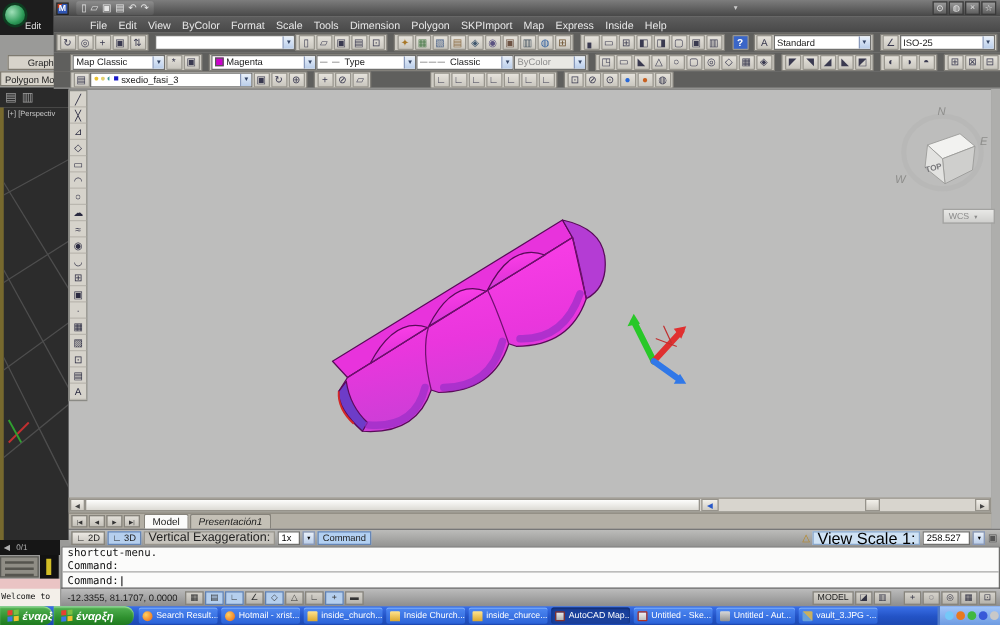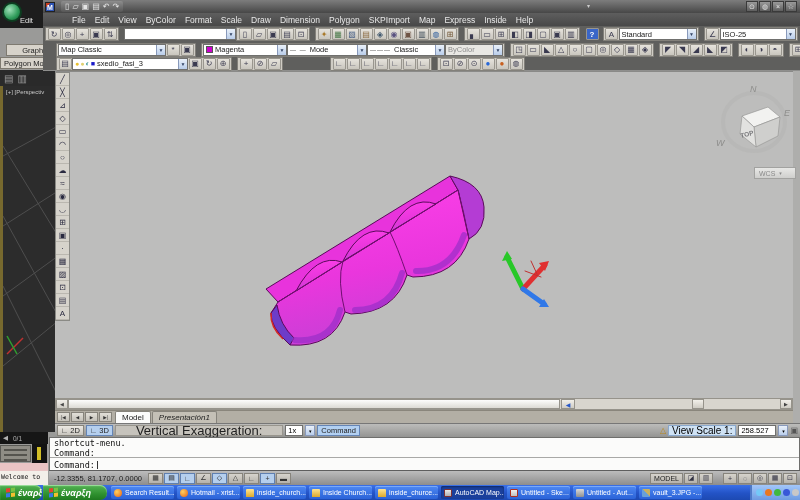--- a/index.html
+++ b/index.html
@@ -62,22 +62,22 @@
   .grp{display:flex;align-items:center;background:#cfccc4;border:1px solid #82807a;border-radius:1px;
     padding:0 1px;height:14px;margin-right:5px;flex:none}
   .ib{display:flex;align-items:center;justify-content:center;width:13px;height:12px;flex:none;
     background:linear-gradient(#e6e3dc,#c9c6be);border:1px solid #99968e;border-radius:1px;
     font-size:8px;color:#3a3a50;margin:0 0.5px;overflow:hidden}
   .dd{background:#fff;border:1px solid #70706e;height:12px;font-size:7.5px;display:flex;align-items:center;
     padding-left:2px;color:#1a1a1a;flex:none;overflow:hidden;white-space:nowrap}
   .dd .arr{width:9px;align-self:stretch;background:linear-gradient(#eaf1fa,#b9cdea);border-left:1px solid #8899bb;
     color:#334466;font-size:5px;display:flex;align-items:center;justify-content:center;margin-left:auto;flex:none}
   .dd.disabled{background:#e9e8e4;color:#8d8d8d}
-  .w-ws{width:112px}.w-mc{width:108px}.w-col{width:84px}.w-lt{width:80px}.w-lw{width:78px}.w-pc{width:58px}
-  .w-ts{width:78px}.w-ds{width:76px}.w-layer{width:116px}
+  .w-ws{width:112px}.w-mc{width:74px}.w-col{width:84px}.w-lt{width:80px}.w-lw{width:78px}.w-pc{width:58px}
+  .w-ts{width:78px}.w-ds{width:76px}.w-layer{width:130px}
   .swatch{width:7px;height:7px;background:#cc00cc;border:1px solid #555;margin-right:2px;flex:none}
   .lt-prev{color:#333;font-size:6px;letter-spacing:1px;margin-right:3px}
   .lay-states{display:flex;gap:1px;align-items:center;margin-right:2px}
   .lay-states span{font-size:7px;line-height:7px}
   .helpbtn{background:#3a66c8;color:#fff;font-weight:bold}
 
   
   .vp{left:55px;top:71px;width:738px;height:327px;background:#bdbdbc;border-top:1px solid #8a8a88}
   .rmargin{left:793px;top:71px;width:7px;height:399px;background:#aeaeac}
   .vtb{left:55px;top:72px;width:15px;background:#d6d3cb;border:1px solid #8a8a85;display:flex;flex-direction:column}
@@ -99,29 +99,29 @@
     font-size:4.5px;color:#333;display:flex;align-items:center;justify-content:center}
   .tab{height:12px;padding:0 6px;font-size:8px;color:#222;border:1px solid #86837b;border-bottom:none;
     background:#c4c0b6;border-radius:2px 2px 0 0;display:flex;align-items:center;margin-right:1px;font-style:italic}
   .tab.active{background:#fbfbfa;font-style:normal}
   .mapbar{left:55px;top:423px;width:745px;height:14px;background:linear-gradient(#bcbcba,#949492);
     border-top:1px solid #777;display:flex;align-items:center;gap:2px;padding:0 2px}
   .mb-btn{height:11px;border:1px solid #87847b;background:linear-gradient(#ece9e3,#c8c5be);font-size:7.5px;
     color:#222;padding:0 3px;display:flex;gap:2px;align-items:center;flex:none}
   .mb-btn.active{background:#b5cfee;border-color:#6585b5}
   .mb-cmd{background:#b2d0f2;border-color:#6585b5}
-  .mb-label{font-size:13px;color:#222;background:#c6c3bc;border:1px solid #98958d;height:11px;
-    display:flex;align-items:center;padding:0 20px;flex:none}
+  .mb-label{font-size:10px;color:#222;background:#c6c3bc;border:1px solid #98958d;height:11px;
+    display:flex;align-items:center;padding:0 3px;flex:none}
   .ve-val{background:#fff;border:1px solid #70706e;width:18px;height:11px;font-size:7.5px;
     display:flex;align-items:center;padding-left:2px}
   .ve-arr{width:10px;height:11px;background:linear-gradient(#eaf1fa,#b9cdea);border:1px solid #8899bb;
     font-size:5px;display:flex;align-items:center;justify-content:center}
   .mb-right{margin-left:auto;display:flex;align-items:center;gap:2px}
   .warn{color:#b8871e;font-size:8px}
-  .vs-label{background:#cfe2f4;border:1px solid #8aa8cc;height:11px;font-size:10px;display:flex;
+  .vs-label{background:#cfe2f4;border:1px solid #8aa8cc;height:11px;font-size:13px;display:flex;
     align-items:center;padding:0 3px}
   .vs-val{background:#fff;border:1px solid #70706e;height:11px;width:38px;font-size:7.5px;
     display:flex;align-items:center;padding-left:2px}
   .cmdwin{left:49px;top:437px;width:751px;height:38px;background:#fbfbfa;border:1px solid #6e6e6c;
     font-family:"DejaVu Sans Mono",monospace;font-size:8.5px;color:#111}
   .chist{height:20px;padding:1px 4px;border-bottom:1px solid #a8a8a6}
   .chist div{line-height:9.5px;white-space:pre}
   .cprompt{padding:2px 4px;display:flex;align-items:center}
   .caret{display:inline-block;width:5px;height:8px;border-left:1px solid #333;margin-left:2px}
   .sbar{left:49px;top:470px;width:751px;height:15px;background:linear-gradient(#bcbcbc,#8d8d8d);
@@ -235,21 +235,21 @@
   </div>
 
   <div class="abs menubar">
 
   <span class="mi">File</span>
       <span class="mi">Edit</span>
       <span class="mi">View</span>
       <span class="mi">ByColor</span>
       <span class="mi">Format</span>
       <span class="mi">Scale</span>
-      <span class="mi">Draw</span>
+      <span class="mi">Tools</span>
       <span class="mi">Dimension</span>
       <span class="mi">Polygon</span>
       <span class="mi">SKPImport</span>
       <span class="mi">Map</span>
       <span class="mi">Express</span>
       <span class="mi">Inside</span>
       <span class="mi">Help</span>
     </div>
 
   <div class="abs trow" id="trow1">
@@ -328,21 +328,21 @@
         </span>
     </span>
     <span class="grp">
       <span class="dd w-col">
         <span class="swatch"></span>
         <span>Magenta</span>
         <span class="arr">▼</span>
       </span>
       <span class="dd w-lt">
         <span class="lt-prev">— —</span>
-        <span>Mode</span>
+        <span>Type</span>
         <span class="arr">▼</span>
       </span>
       <span class="dd w-lw">
         <span class="lt-prev">———</span>
         <span>Classic</span>
         <span class="arr">▼</span>
       </span>
       <span class="dd w-pc disabled">
         <span>ByColor</span>
         <span class="arr">▼</span>

